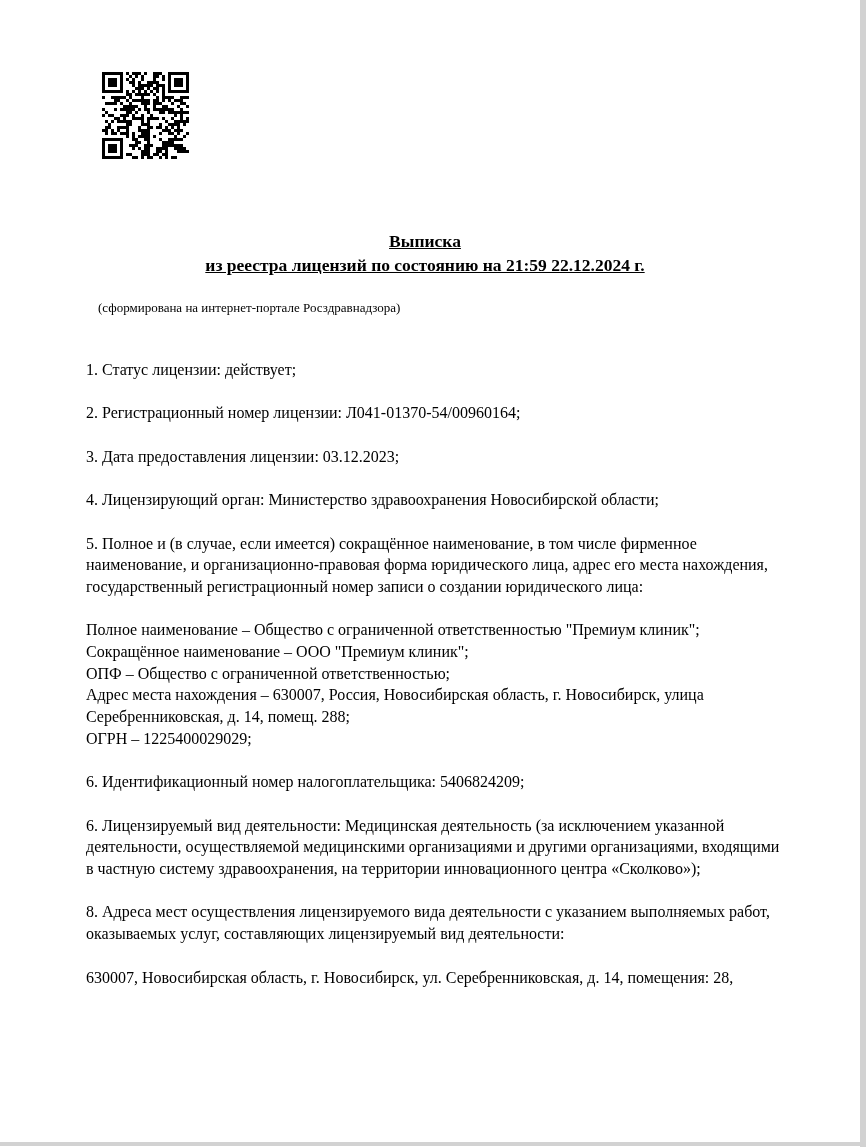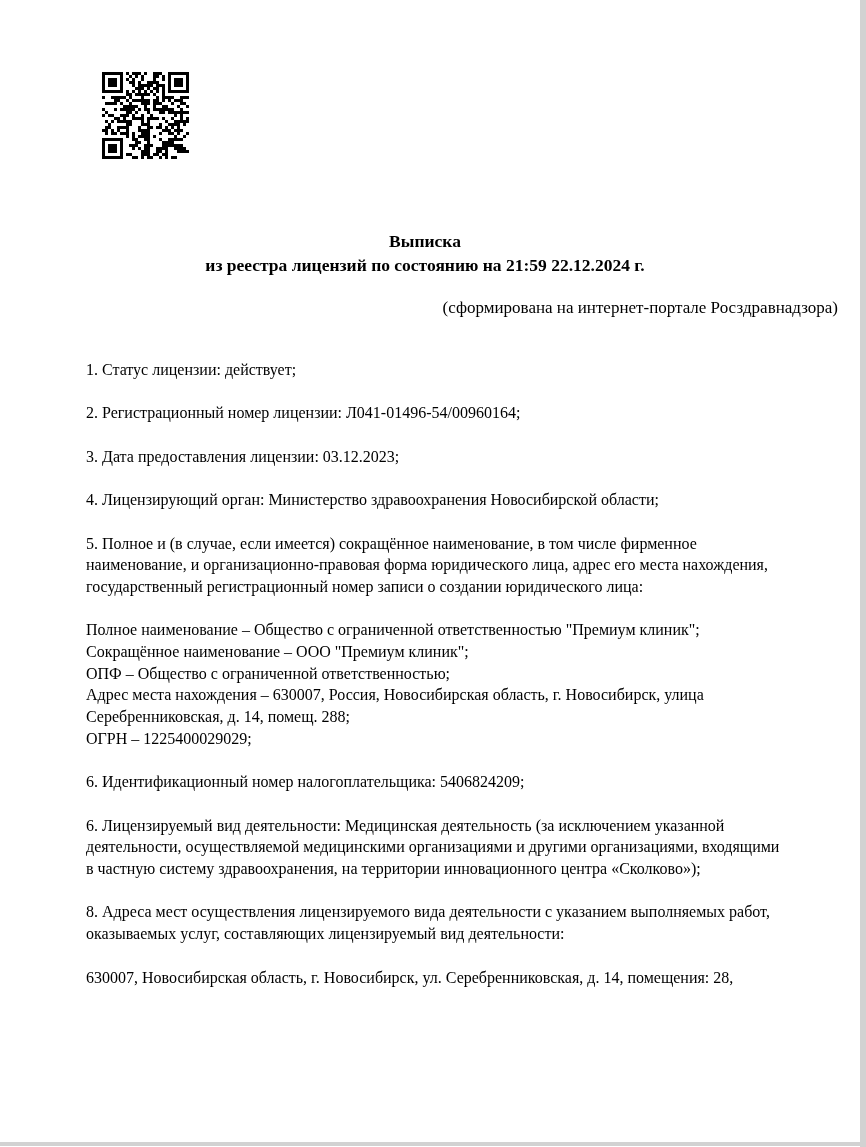--- a/index.html
+++ b/index.html
@@ -33,27 +33,28 @@
   .qr svg rect { fill: #000000; }
   .heading {
     position: absolute;
     left: 98px; top: 229px;
     width: 700px;
     padding-right: 46px;
     text-align: center;
     font-weight: bold;
     font-size: 17.5px;
     line-height: 24px;
+    text-decoration: underline;
   }
   .subtitle {
     position: absolute;
-    left: 116px; top: 300px;
+    left: 98px; top: 300px;
     width: 722px;
-    text-align: right;
-    font-size: 17px;
+    text-align: left;
+    font-size: 13px;
     line-height: 16px;
   }
   .body-text {
     position: absolute;
     left: 86px; top: 359px;
     width: 700px;
     font-size: 16px;
     line-height: 21.7px;
   }
   .para { margin-bottom: 21.7px; }
@@ -495,21 +496,21 @@
     <div>из реестра лицензий по состоянию на 21:59 22.12.2024 г.</div>
   </div>
 
   <div class="subtitle">(сформирована на интернет-портале Росздравнадзора)</div>
 
   <div class="body-text">
       <div class="para">
         <div>1. Статус лицензии: действует;</div>
       </div>
       <div class="para">
-        <div>2. Регистрационный номер лицензии: Л041-01496-54/00960164;</div>
+        <div>2. Регистрационный номер лицензии: Л041-01370-54/00960164;</div>
       </div>
       <div class="para">
         <div>3. Дата предоставления лицензии: 03.12.2023;</div>
       </div>
       <div class="para">
         <div>4. Лицензирующий орган: Министерство здравоохранения Новосибирской области;</div>
       </div>
       <div class="para">
         <div>5. Полное и (в случае, если имеется) сокращённое наименование, в том числе фирменное наименование, и организационно-правовая форма юридического лица, адрес его места нахождения, государственный регистрационный номер записи о создании юридического лица:</div>
       </div>

